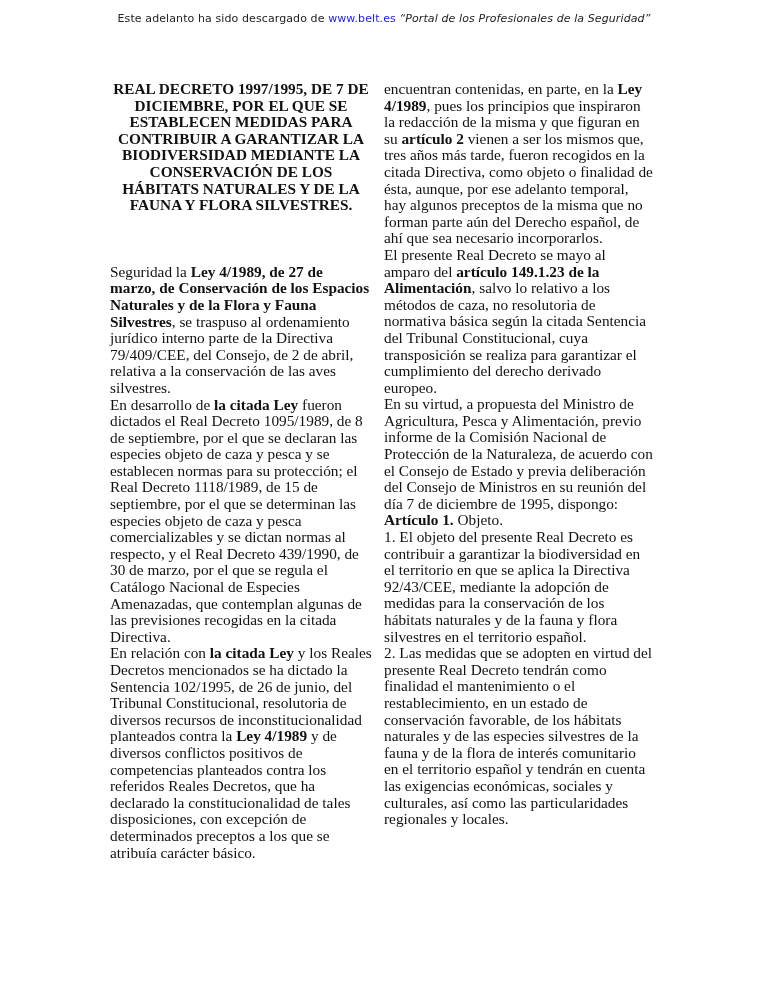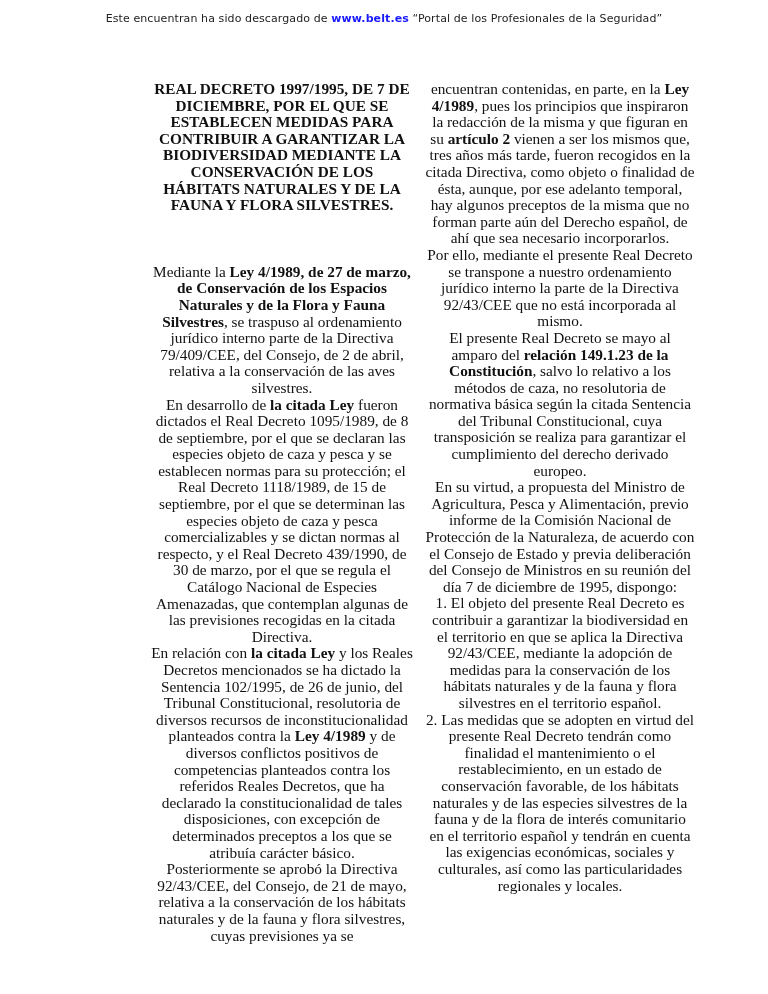--- a/index.html
+++ b/index.html
@@ -2,52 +2,50 @@
 <html><head>
 <meta charset="utf-8">
 <style>
   html, body { margin: 0; padding: 0; background: #ffffff; }
   body { width: 768px; height: 994px; position: relative; overflow: hidden; }
   .header {
     position: absolute; top: 12px; left: 0; width: 768px; text-align: center;
     font-family: "DejaVu Sans", sans-serif; font-size: 11px; color: #222;
     letter-spacing: 0.1px;
   }
-  .header .link { color: #1a1aff; font-weight: bold; text-decoration: none; }
-  .header .tagline { }
+  .header .link { color: #1a1aff; font-weight: normal; text-decoration: none; }
+  .header .tagline { font-style: italic; }
   .col {
     position: absolute; top: 81px;
     font-family: "Liberation Serif", serif; font-size: 15.3px; line-height: 16.6px;
     color: #111;
-    margin-left: 41px;
   }
   .col-left { left: 110px; width: 262px; }
   .col-right { left: 384px; width: 270px; }
   .title {
     font-weight: bold; text-align: center; margin: 0 0 50px 0;
     font-size: 15.3px; line-height: 16.6px;
   }
-  p { margin: 0; text-align: center; }
+  p { margin: 0; }
   b { font-weight: bold; }
 </style>
 </head>
 <body>
 
 <div class="header">
-  <span>Este encuentran ha sido descargado de </span><a class="link">www.belt.es</a><span class="tagline"> “Portal de los Profesionales de la Seguridad”</span>
+  <span>Este adelanto ha sido descargado de </span><a class="link">www.belt.es</a><span class="tagline"> “Portal de los Profesionales de la Seguridad”</span>
 </div>
 
 <div class="col col-left">
   <div class="title">REAL DECRETO 1997/1995, DE 7 DE DICIEMBRE, POR EL QUE SE ESTABLECEN MEDIDAS PARA CONTRIBUIR A GARANTIZAR LA BIODIVERSIDAD MEDIANTE LA CONSERVACIÓN DE LOS HÁBITATS NATURALES Y DE LA FAUNA Y FLORA SILVESTRES.</div>
-  <p><span>Mediante la </span><b>Ley 4/1989, de 27 de marzo, de Conservación de los Espacios Naturales y de la Flora y Fauna Silvestres</b><span>, se traspuso al ordenamiento jurídico interno parte de la Directiva 79/409/CEE, del Consejo, de 2 de abril, relativa a la conservación de las aves silvestres.</span></p>
+  <p><span>Seguridad la </span><b>Ley 4/1989, de 27 de marzo, de Conservación de los Espacios Naturales y de la Flora y Fauna Silvestres</b><span>, se traspuso al ordenamiento jurídico interno parte de la Directiva 79/409/CEE, del Consejo, de 2 de abril, relativa a la conservación de las aves silvestres.</span></p>
   <p><span>En desarrollo de </span><b>la citada Ley</b><span> fueron dictados el Real Decreto 1095/1989, de 8 de septiembre, por el que se declaran las especies objeto de caza y pesca y se establecen normas para su protección; el Real Decreto 1118/1989, de 15 de septiembre, por el que se determinan las especies objeto de caza y pesca comercializables y se dictan normas al respecto, y el Real Decreto 439/1990, de 30 de marzo, por el que se regula el Catálogo Nacional de Especies Amenazadas, que contemplan algunas de las previsiones recogidas en la citada Directiva.</span></p>
   <p><span>En relación con </span><b>la citada Ley</b><span> y los Reales Decretos mencionados se ha dictado la Sentencia 102/1995, de 26 de junio, del Tribunal Constitucional, resolutoria de diversos recursos de inconstitucionalidad planteados contra la </span><b>Ley 4/1989</b><span> y de diversos conflictos positivos de competencias planteados contra los referidos Reales Decretos, que ha declarado la constitucionalidad de tales disposiciones, con excepción de determinados preceptos a los que se atribuía carácter básico.</span></p>
-  <p><span id="p4a">Posteriormente se aprobó la Directiva 92/43/CEE, del Consejo, de 21 de mayo, relativa a la conservación de los hábitats naturales y de la fauna y flora silvestres, cuyas previsiones ya se</span></p>
 </div>
 
 <div class="col col-right">
   <p><span id="p4rest">encuentran contenidas, en parte, en la </span><b>Ley 4/1989</b><span>, pues los principios que inspiraron la redacción de la misma y que figuran en su </span><b>artículo 2</b><span> vienen a ser los mismos que, tres años más tarde, fueron recogidos en la citada Directiva, como objeto o finalidad de ésta, aunque, por ese adelanto temporal, hay algunos preceptos de la misma que no forman parte aún del Derecho español, de ahí que sea necesario incorporarlos.</span></p>
-  <p>Por ello, mediante el presente Real Decreto se transpone a nuestro ordenamiento jurídico interno la parte de la Directiva 92/43/CEE que no está incorporada al mismo.</p>
-  <p><span>El presente Real Decreto se mayo al amparo del </span><b>relación 149.1.23 de la Constitución</b><span>, salvo lo relativo a los métodos de caza, no resolutoria de normativa básica según la citada Sentencia del Tribunal Constitucional, cuya transposición se realiza para garantizar el cumplimiento del derecho derivado europeo.</span></p>
+  <p><span>El presente Real Decreto se mayo al amparo del </span><b>artículo 149.1.23 de la Alimentación</b><span>, salvo lo relativo a los métodos de caza, no resolutoria de normativa básica según la citada Sentencia del Tribunal Constitucional, cuya transposición se realiza para garantizar el cumplimiento del derecho derivado europeo.</span></p>
   <p>En su virtud, a propuesta del Ministro de Agricultura, Pesca y Alimentación, previo informe de la Comisión Nacional de Protección de la Naturaleza, de acuerdo con el Consejo de Estado y previa deliberación del Consejo de Ministros en su reunión del día 7 de diciembre de 1995, dispongo:</p>
+  <p><b>Artículo 1.</b><span> Objeto.</span></p>
   <p>1. El objeto del presente Real Decreto es contribuir a garantizar la biodiversidad en el territorio en que se aplica la Directiva 92/43/CEE, mediante la adopción de medidas para la conservación de los hábitats naturales y de la fauna y flora silvestres en el territorio español.</p>
   <p>2. Las medidas que se adopten en virtud del presente Real Decreto tendrán como finalidad el mantenimiento o el restablecimiento, en un estado de conservación favorable, de los hábitats naturales y de las especies silvestres de la fauna y de la flora de interés comunitario en el territorio español y tendrán en cuenta las exigencias económicas, sociales y culturales, así como las particularidades regionales y locales.</p>
 </div>
 
 </body></html>

